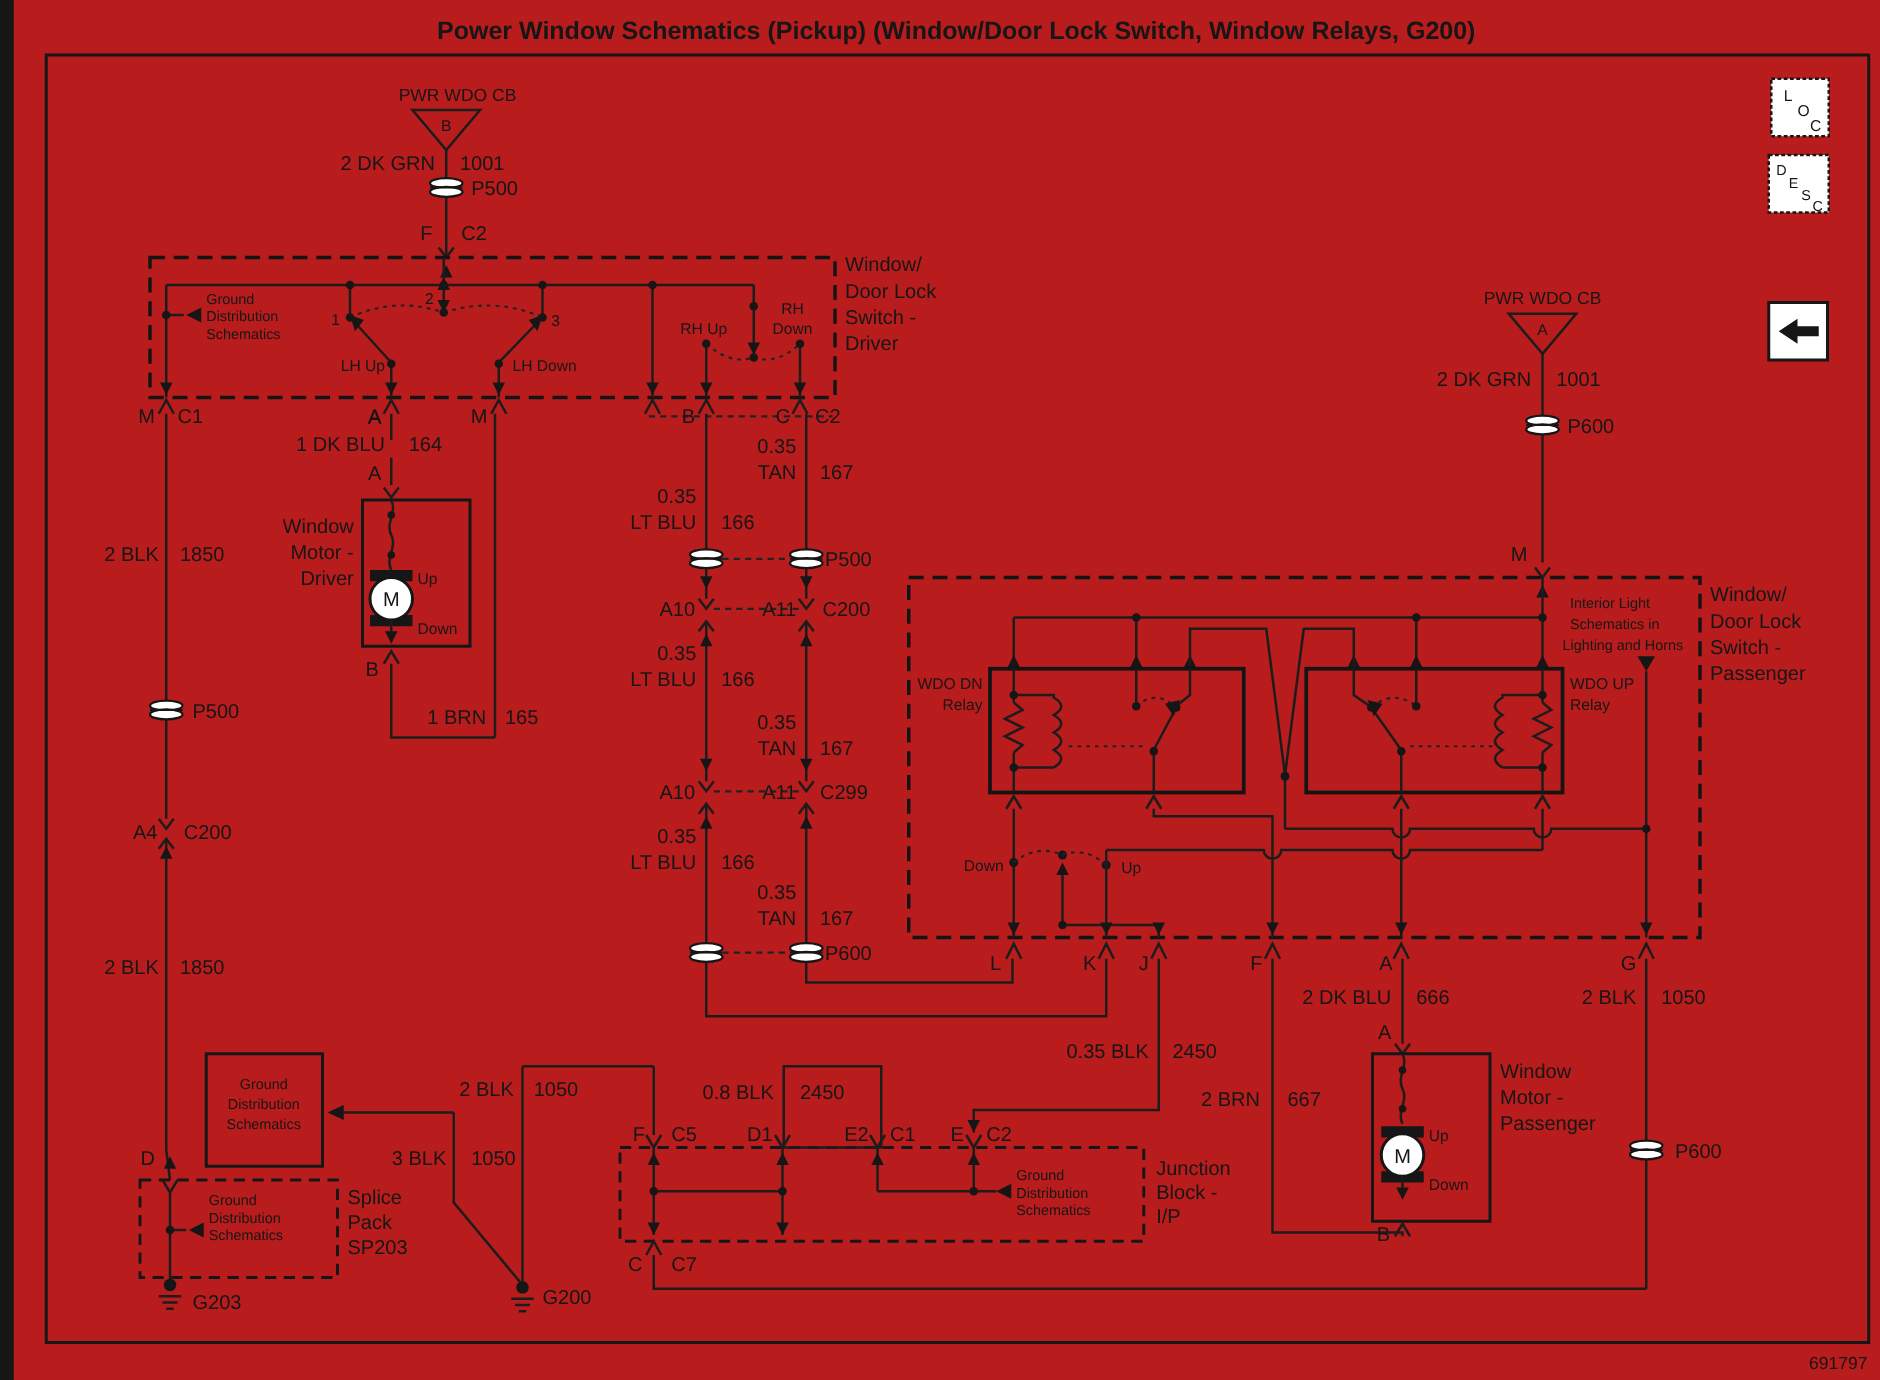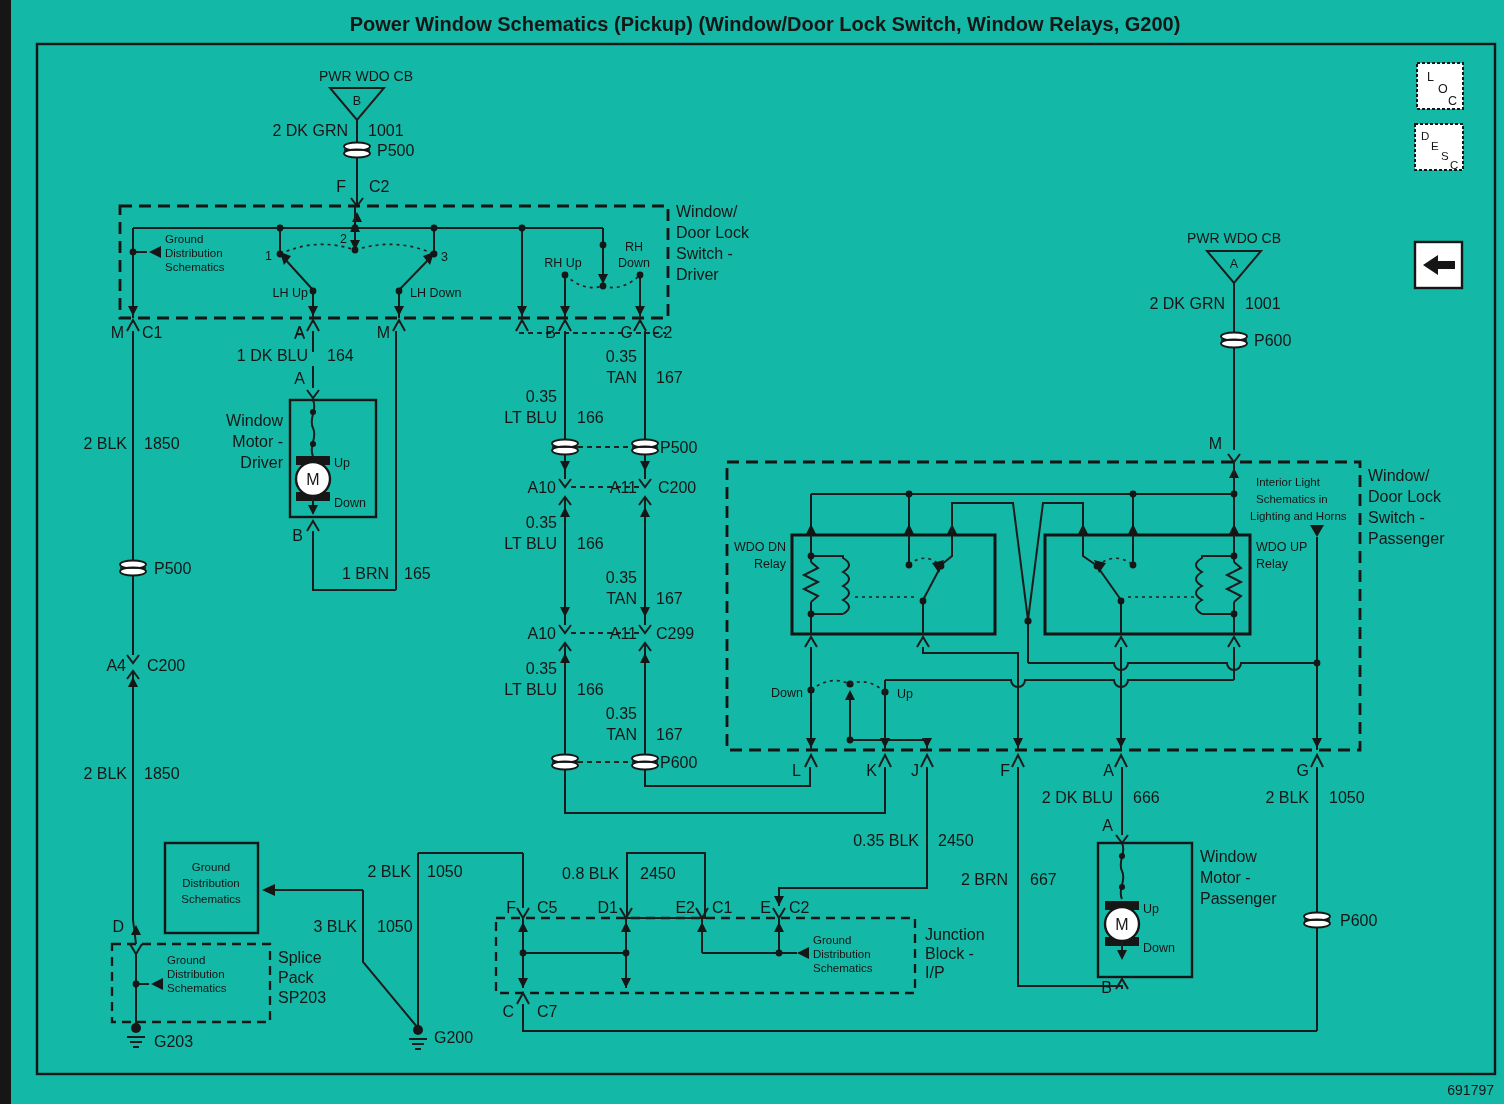--- a/index.html
+++ b/index.html
@@ -1,16 +1,16 @@
 <!DOCTYPE html>
 <html><head>
 <meta charset="utf-8">
 <style>
   html,body{margin:0;padding:0;background:#fff;}
-  .page{position:relative;width:1504px;height:1104px;background:#14b8a6;font-family:"Liberation Sans",sans-serif;overflow:hidden;}
+  .page{position:relative;width:1504px;height:1104px;background:#b91c1c;font-family:"Liberation Sans",sans-serif;overflow:hidden;}
   svg{position:absolute;top:0;left:0;}
   text{fill:#161616;font-family:"Liberation Sans",sans-serif;}
   .w{fill:none;stroke:#1c1c1c;stroke-width:2;}
   .wk{fill:none;stroke:#141414;stroke-width:3;}
   .bx{fill:none;stroke:#161616;stroke-width:2.4;}
   .dashbig{fill:none;stroke:#141414;stroke-width:2.8;stroke-dasharray:12 7;}
   .dashmed{fill:none;stroke:#161616;stroke-width:2.3;stroke-dasharray:9 6;}
   .dashsm{fill:none;stroke:#222;stroke-width:1.8;stroke-dasharray:5 4;}
   .mech{fill:none;stroke:#222;stroke-width:1.7;stroke-dasharray:3 4;}
   .blk{fill:#161616;stroke:none;}

